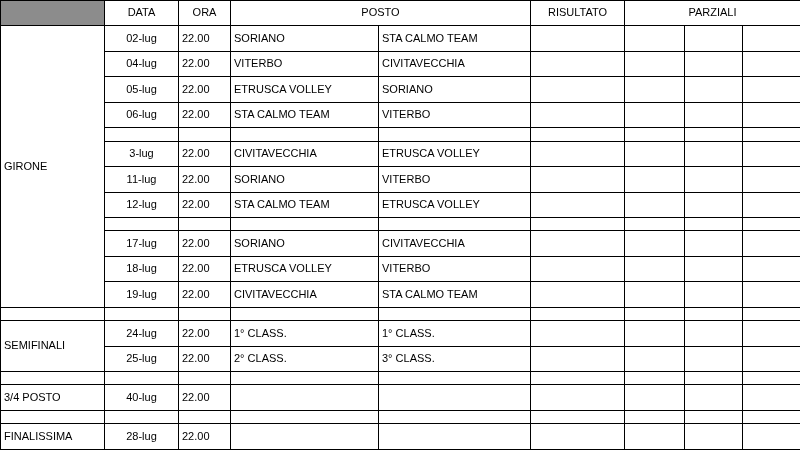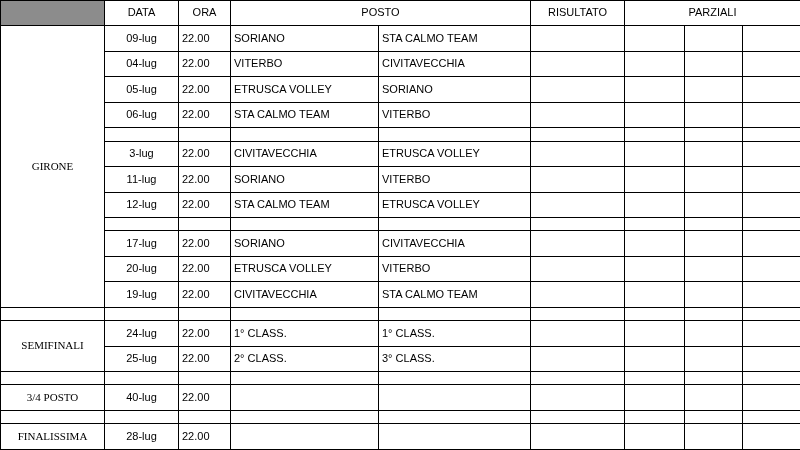--- a/index.html
+++ b/index.html
@@ -40,23 +40,22 @@
   }
   td.c-shade {
     background: #8c8c8c;
     border: 1px solid #000000;
   }
   td.c-head {
     text-align: center;
     font-size: 11px;
   }
   td.c-label {
-    text-align: center;
+    text-align: left;
     vertical-align: middle;
-    font-family: Liberation Serif, serif;
   }
   td.c-date {
     text-align: center;
   }
   td.c-time {
     text-align: left;
     padding-right: 4px;
   }
   td.c-teamA {
     text-align: left;
@@ -98,21 +97,21 @@
         <td class="c-shade"></td>
         <td class="c-head">DATA</td>
         <td class="c-head">ORA</td>
         <td class="c-head" colspan="2">POSTO</td>
         <td class="c-head">RISULTATO</td>
         <td class="c-head" colspan="3">PARZIALI</td>
       </tr>
 
       <tr>
         <td class="c-label" rowspan="12">GIRONE</td>
-        <td class="c-date">09-lug</td>
+        <td class="c-date">02-lug</td>
         <td class="c-time">22.00</td>
         <td class="c-teamA">SORIANO</td>
         <td class="c-teamB">STA CALMO TEAM</td>
         <td class="c-empty"></td>
         <td class="c-empty"></td>
         <td class="c-empty"></td>
         <td class="c-empty"></td>
       </tr>
       <tr>
         <td class="c-date">04-lug</td>
@@ -198,21 +197,21 @@
         <td class="c-date">17-lug</td>
         <td class="c-time">22.00</td>
         <td class="c-teamA">SORIANO</td>
         <td class="c-teamB">CIVITAVECCHIA</td>
         <td class="c-empty"></td>
         <td class="c-empty"></td>
         <td class="c-empty"></td>
         <td class="c-empty"></td>
       </tr>
       <tr>
-        <td class="c-date">20-lug</td>
+        <td class="c-date">18-lug</td>
         <td class="c-time">22.00</td>
         <td class="c-teamA">ETRUSCA VOLLEY</td>
         <td class="c-teamB">VITERBO</td>
         <td class="c-empty"></td>
         <td class="c-empty"></td>
         <td class="c-empty"></td>
         <td class="c-empty"></td>
       </tr>
       <tr>
         <td class="c-date">19-lug</td>

